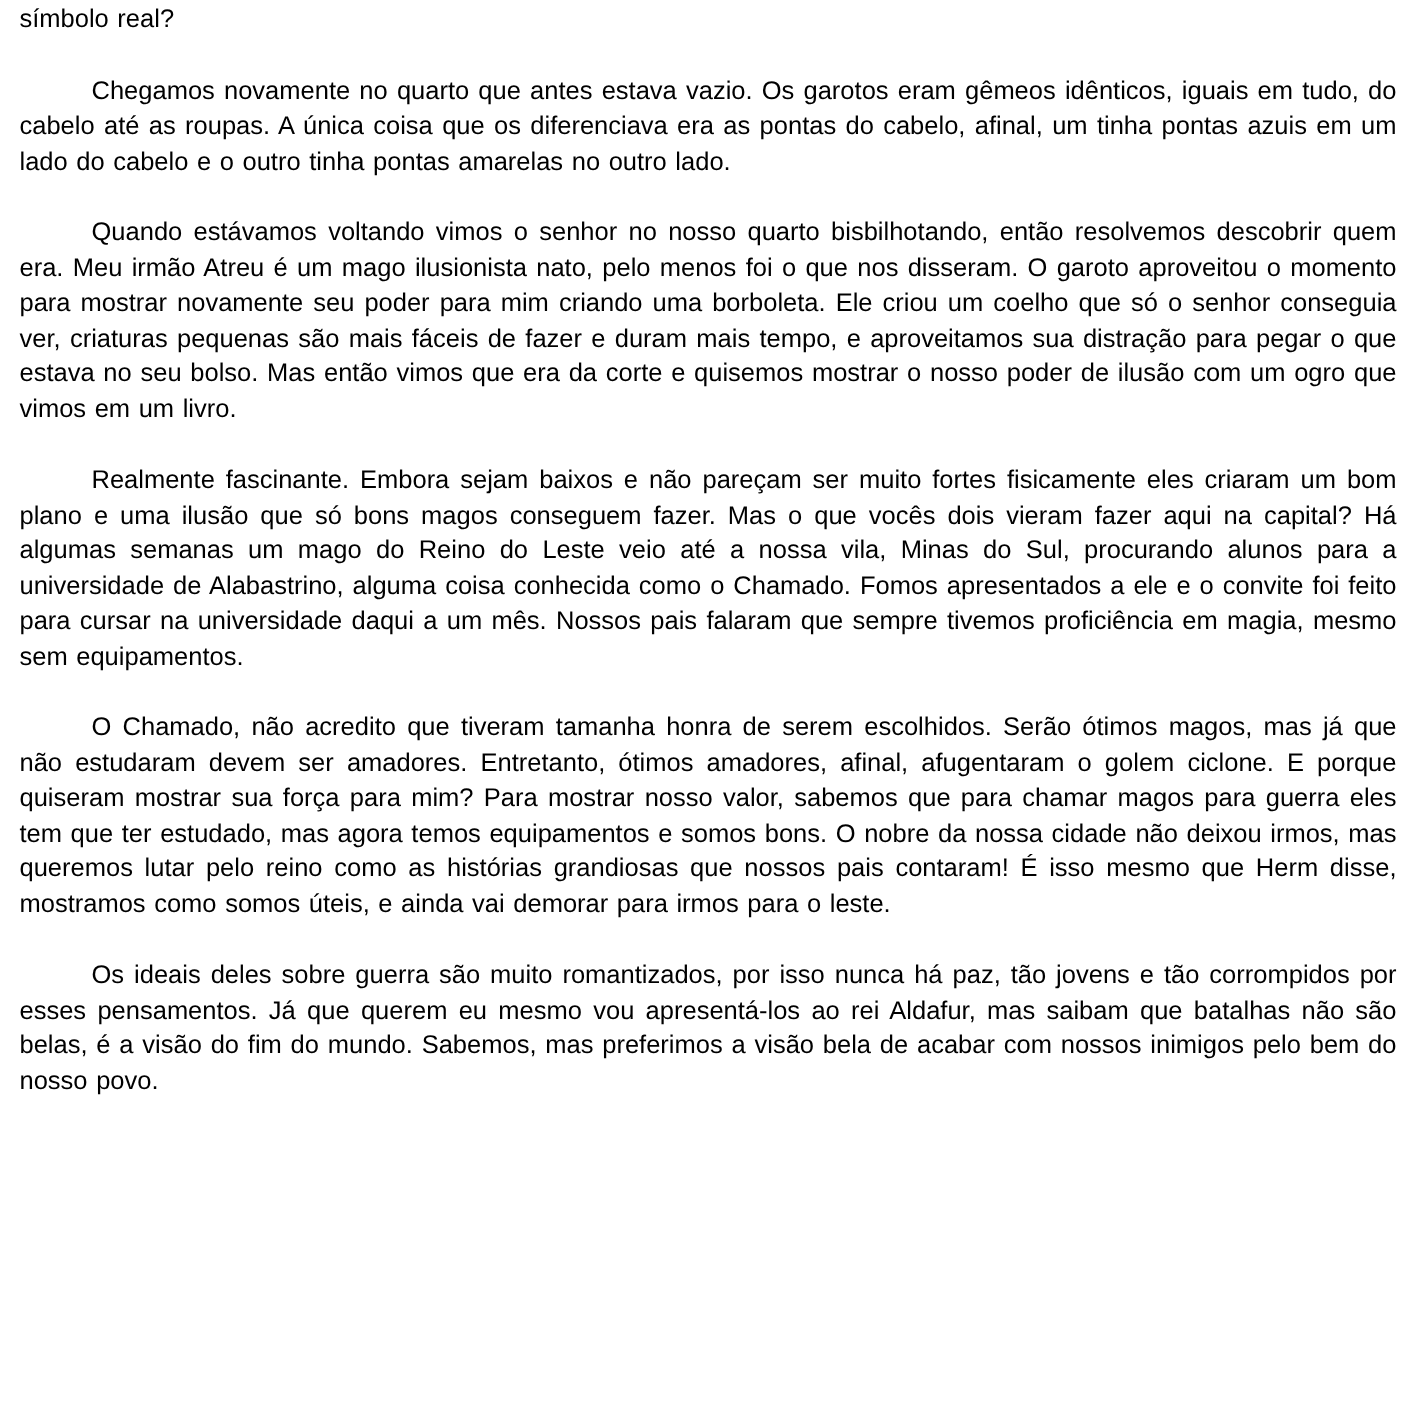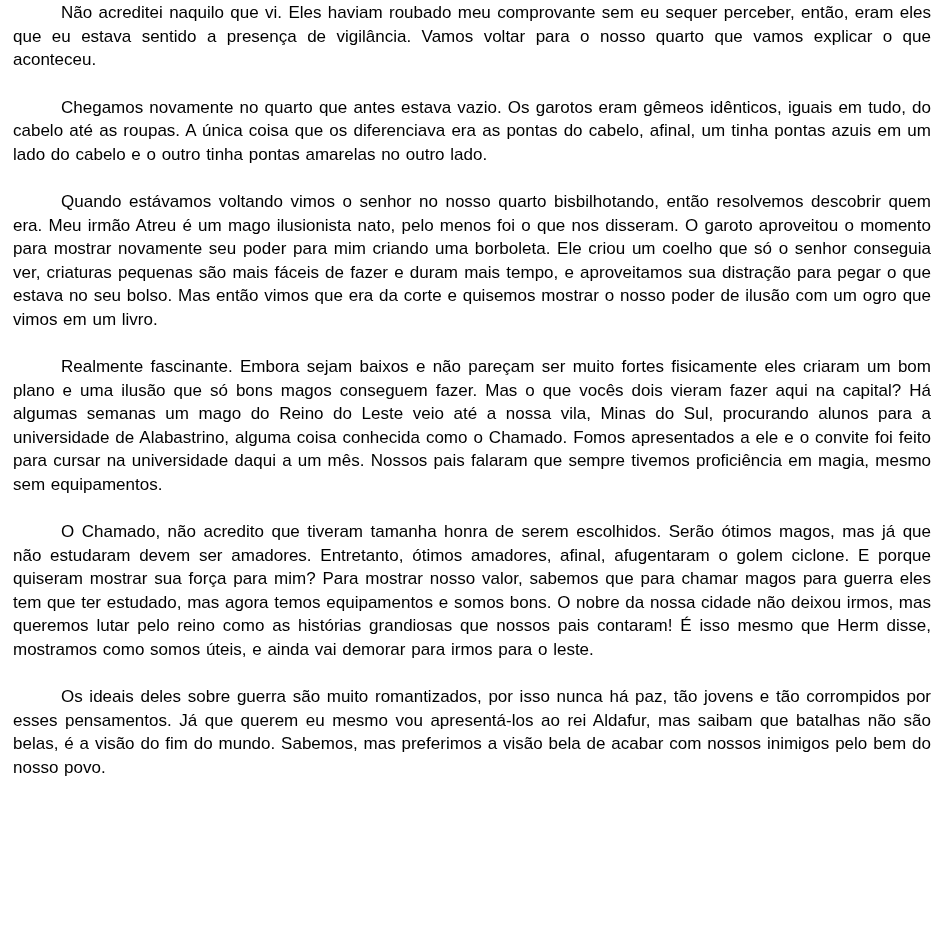--- a/index.html
+++ b/index.html
@@ -30,19 +30,19 @@
     }
     .page p.continuation {
       text-indent: 0;
       text-align: left;
     }
   </style>
 </head>
 <body>
 
 <div class="page">
-  <p>Não acreditei naquilo que vi. Eles haviam roubado meu comprovante sem eu sequer perceber, então, eram eles que eu estava sentido a presença de vigilância. Vamos voltar para o nosso quarto que vamos explicar o que aconteceu.</p>
+  <p class="continuation">símbolo real?</p>
   <p>Chegamos novamente no quarto que antes estava vazio. Os garotos eram gêmeos idênticos, iguais em tudo, do cabelo até as roupas. A única coisa que os diferenciava era as pontas do cabelo, afinal, um tinha pontas azuis em um lado do cabelo e o outro tinha pontas amarelas no outro lado.</p>
   <p>Quando estávamos voltando vimos o senhor no nosso quarto bisbilhotando, então resolvemos descobrir quem era. Meu irmão Atreu é um mago ilusionista nato, pelo menos foi o que nos disseram. O garoto aproveitou o momento para mostrar novamente seu poder para mim criando uma borboleta. Ele criou um coelho que só o senhor conseguia ver, criaturas pequenas são mais fáceis de fazer e duram mais tempo, e aproveitamos sua distração para pegar o que estava no seu bolso. Mas então vimos que era da corte e quisemos mostrar o nosso poder de ilusão com um ogro que vimos em um livro.</p>
   <p>Realmente fascinante. Embora sejam baixos e não pareçam ser muito fortes fisicamente eles criaram um bom plano e uma ilusão que só bons magos conseguem fazer. Mas o que vocês dois vieram fazer aqui na capital? Há algumas semanas um mago do Reino do Leste veio até a nossa vila, Minas do Sul, procurando alunos para a universidade de Alabastrino, alguma coisa conhecida como o Chamado. Fomos apresentados a ele e o convite foi feito para cursar na universidade daqui a um mês. Nossos pais falaram que sempre tivemos proficiência em magia, mesmo sem equipamentos.</p>
   <p>O Chamado, não acredito que tiveram tamanha honra de serem escolhidos. Serão ótimos magos, mas já que não estudaram devem ser amadores. Entretanto, ótimos amadores, afinal, afugentaram o golem ciclone. E porque quiseram mostrar sua força para mim? Para mostrar nosso valor, sabemos que para chamar magos para guerra eles tem que ter estudado, mas agora temos equipamentos e somos bons. O nobre da nossa cidade não deixou irmos, mas queremos lutar pelo reino como as histórias grandiosas que nossos pais contaram! É isso mesmo que Herm disse, mostramos como somos úteis, e ainda vai demorar para irmos para o leste.</p>
   <p>Os ideais deles sobre guerra são muito romantizados, por isso nunca há paz, tão jovens e tão corrompidos por esses pensamentos. Já que querem eu mesmo vou apresentá-los ao rei Aldafur, mas saibam que batalhas não são belas, é a visão do fim do mundo. Sabemos, mas preferimos a visão bela de acabar com nossos inimigos pelo bem do nosso povo.</p>
 </div>
 
 </body></html>

